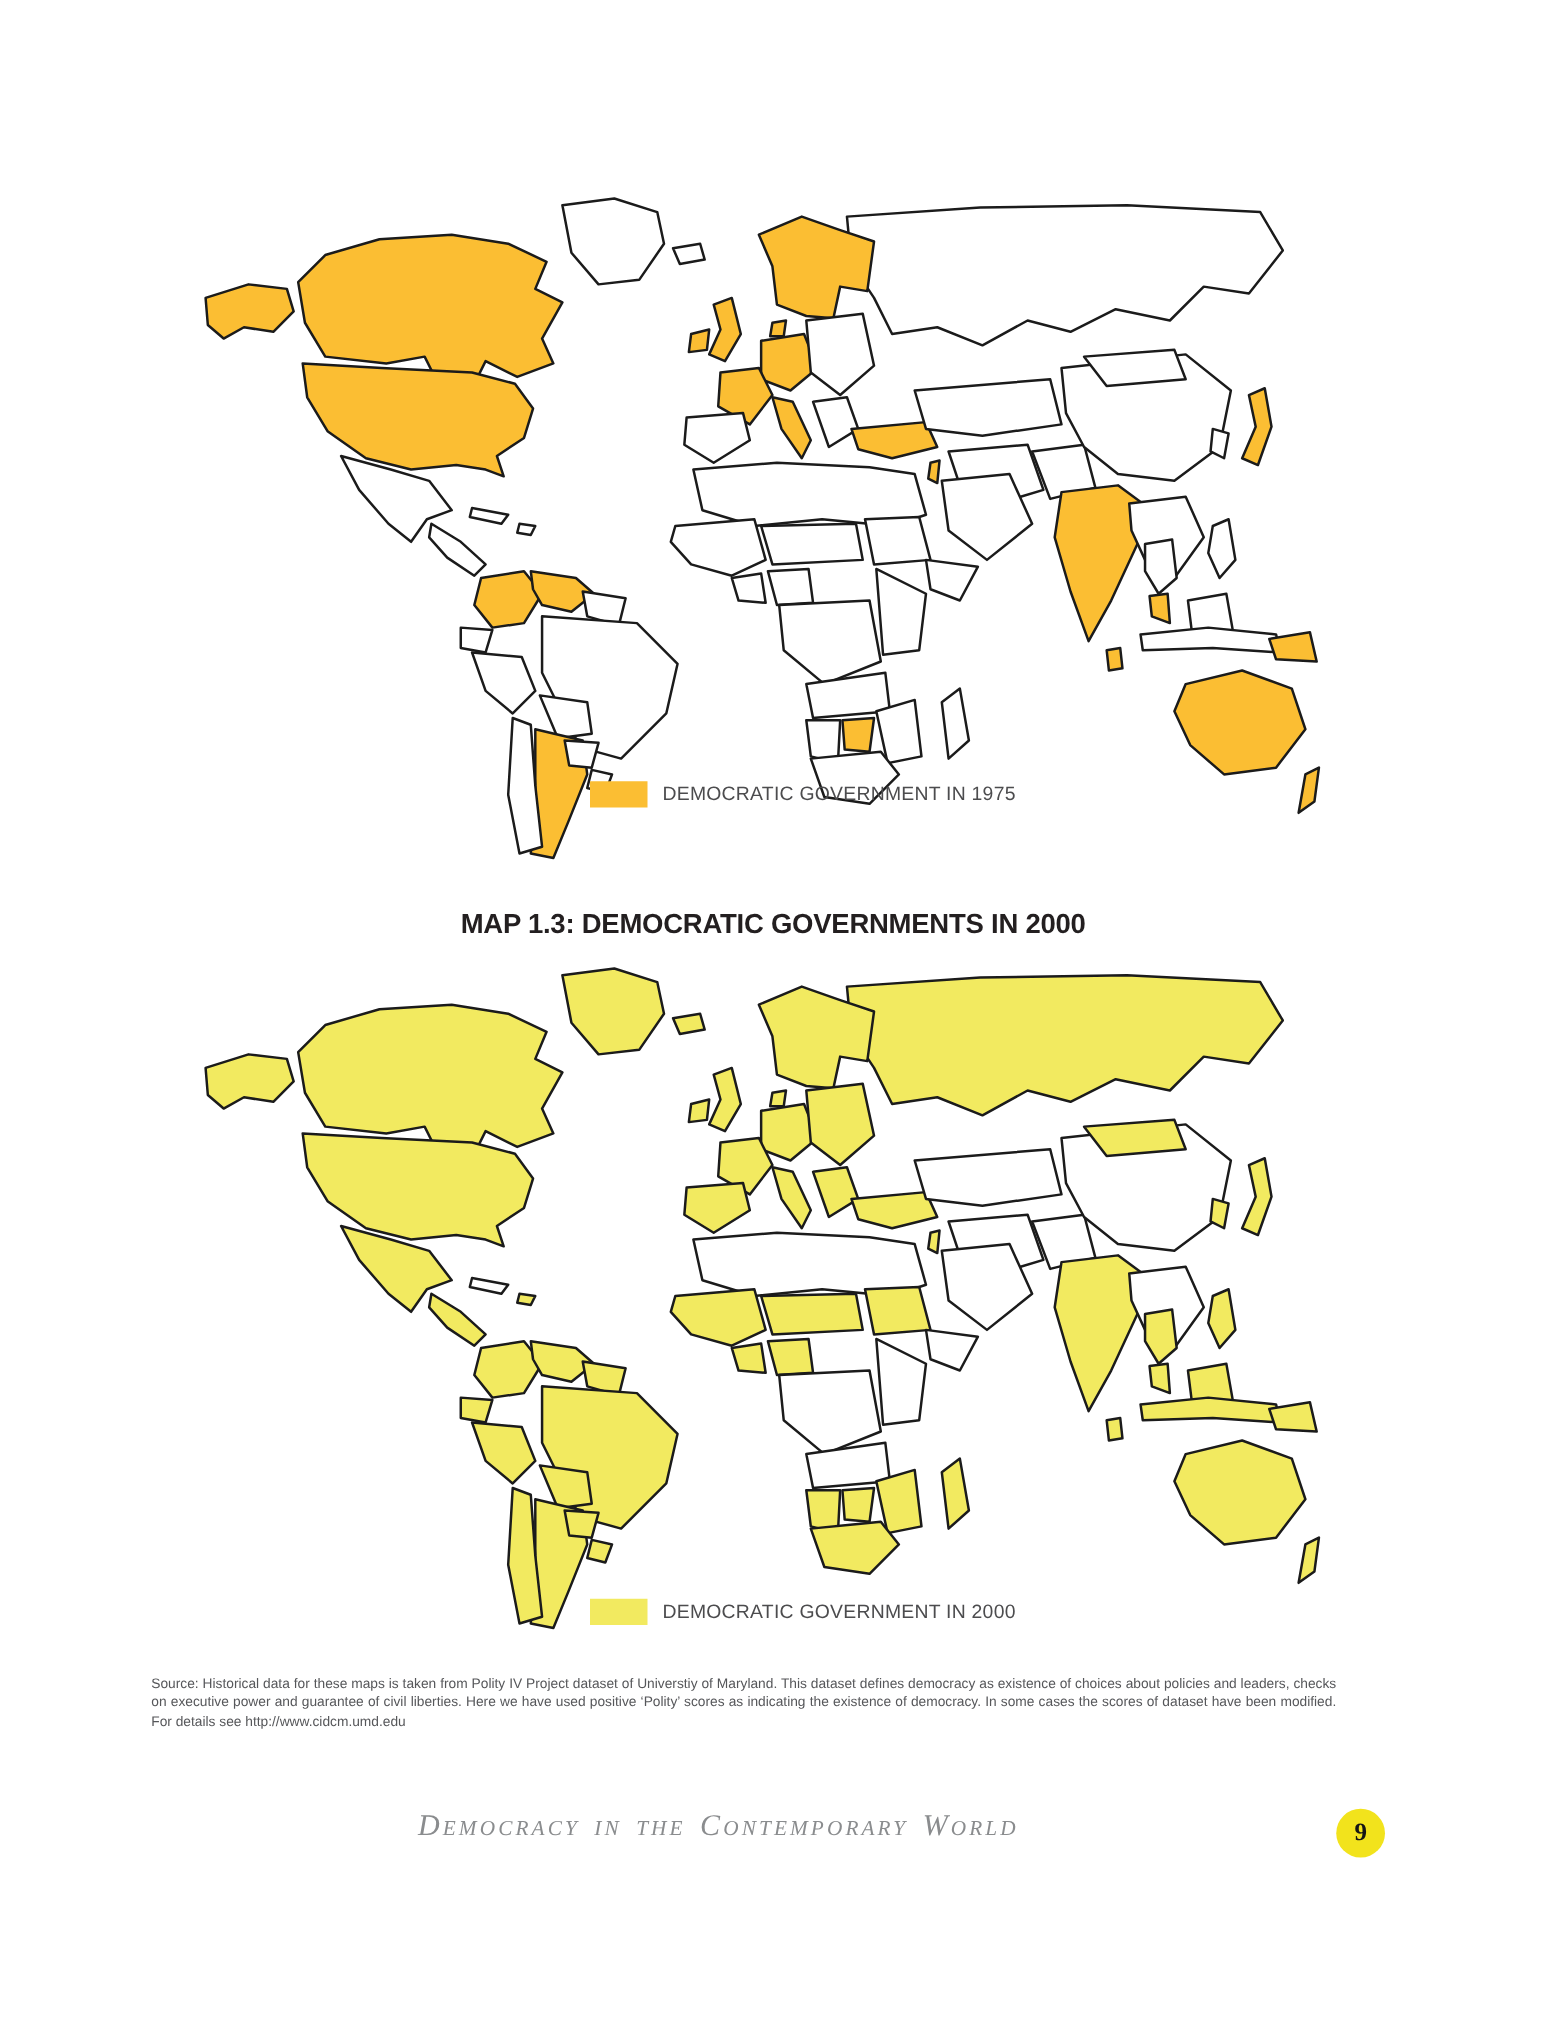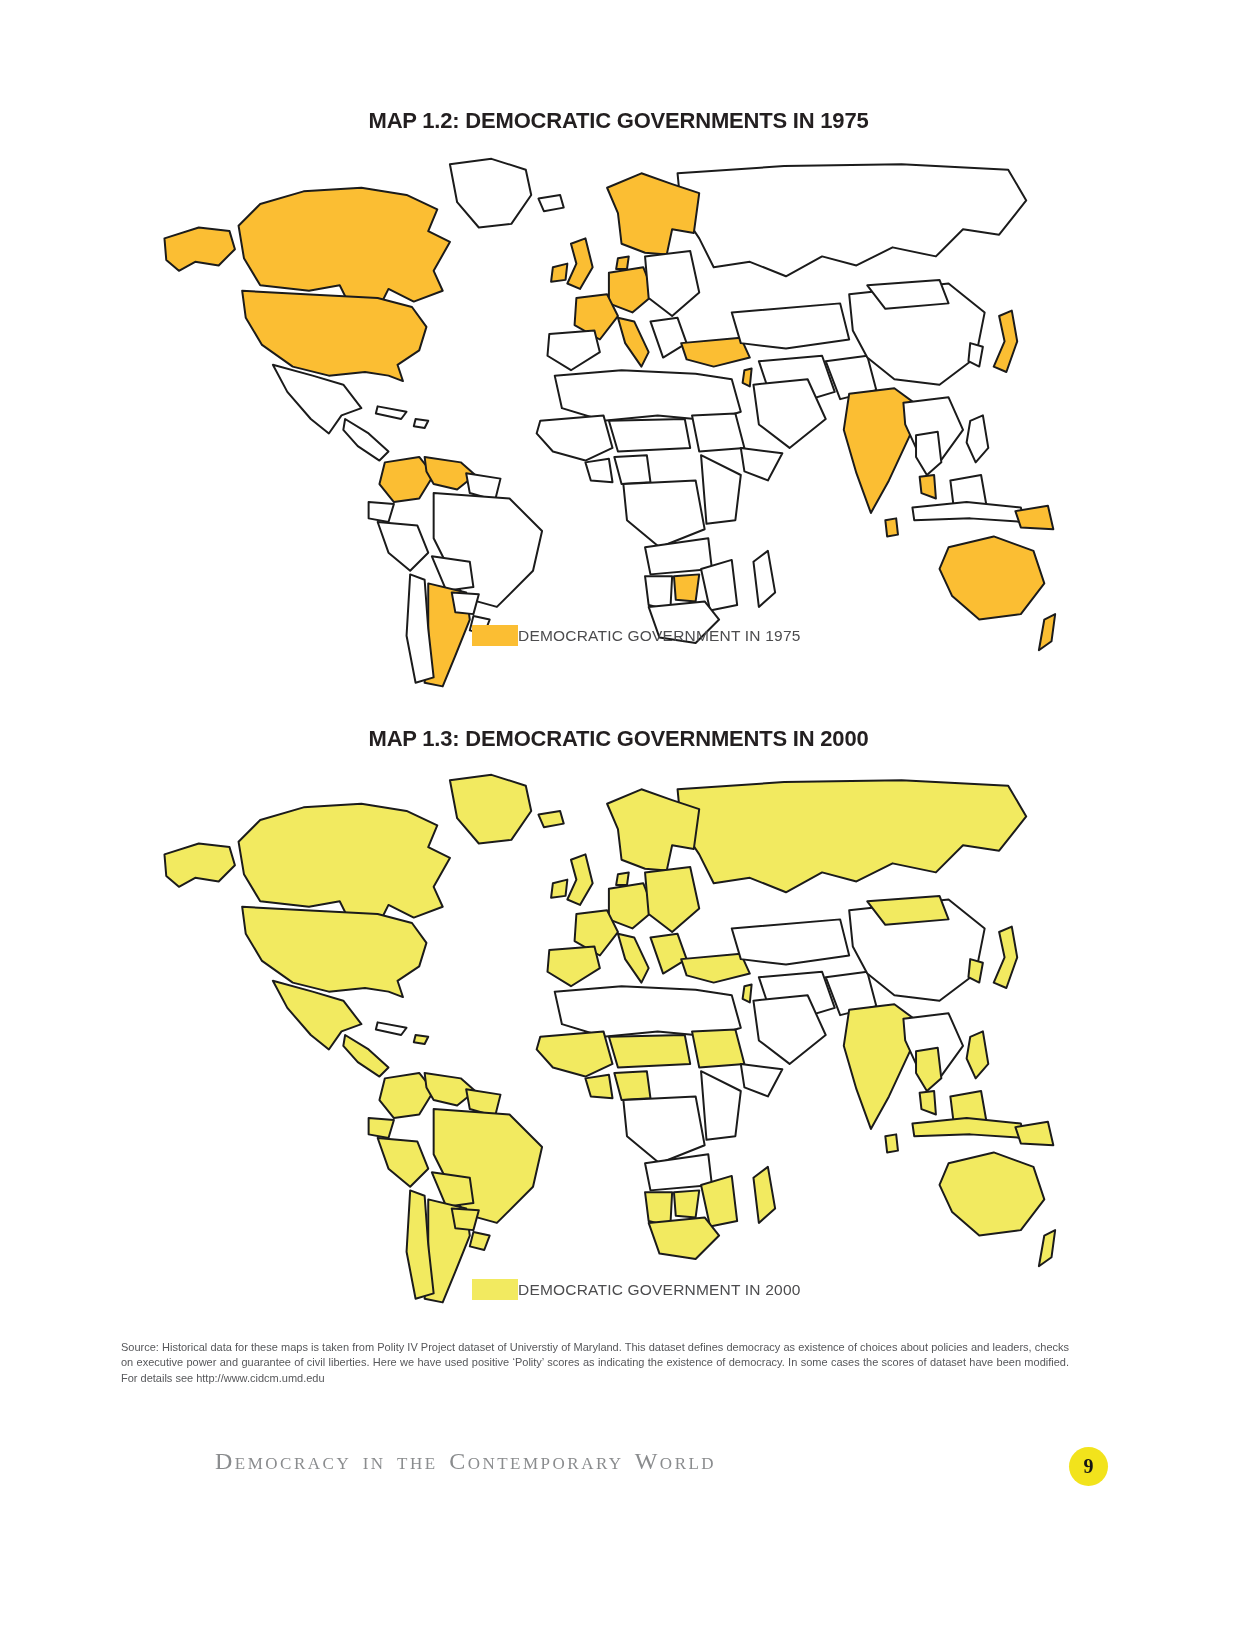--- a/index.html
+++ b/index.html
@@ -7,40 +7,39 @@
         font-family:"Liberation Sans",sans-serif;}
   .map-title{position:absolute;left:0;right:0;margin:0;text-align:center;
              font-family:"Liberation Sans",sans-serif;font-weight:bold;font-size:22px;
              letter-spacing:-0.2px;color:#231f20;}
   #title-1975{top:108px;}
   #title-2000{top:726px;}
   .map-container{position:absolute;left:110px;width:996px;height:542px;}
   #map-1975{top:148px;}
   #map-2000{top:764px;}
   .map-container svg{width:100%;height:100%;display:block;}
-  .legend{position:absolute;display:flex;align-items:center;gap:0;}
+  .legend{position:absolute;display:flex;align-items:center;gap:12px;}
   #legend-1975{left:472px;top:625px;}
   #legend-2000{left:472px;top:1263px;margin-top:16px;}
   .legend-swatch{width:46px;height:21px;display:inline-block;}
   .legend-label{font-size:15.5px;color:#4c4c4e;letter-spacing:0.2px;white-space:nowrap;}
   .source-note{position:absolute;left:121px;top:1340px;width:948px;margin:0;
                font-size:11px;line-height:1.40;color:#56575a;text-align:justify;}
-  .footer-title{position:absolute;left:215px;top:1448px;width:600px;text-align:left;
+  .footer-title{position:absolute;left:215px;top:1448px;width:600px;text-align:right;
                 font-family:"Liberation Serif",serif;font-variant:small-caps;
-                font-size:24px;letter-spacing:2.5px;word-spacing:3px;color:#8a8c8e;}
+                font-size:24px;letter-spacing:2.5px;word-spacing:3px;color:#8a8c8e;font-style:italic;}
   .page-badge{position:absolute;left:1069px;top:1447px;width:39px;height:39px;border-radius:50%;
               display:flex;align-items:center;justify-content:center;
               font-family:"Liberation Serif",serif;font-weight:bold;font-size:20px;color:#151515;}
 </style>
 </head>
 <body>
 
 <div class="page">
 
-  <h2 class="map-title" id="title-1975">MAP 1.2: DEMOCRATIC GOVERNMENTS IN 1975</h2>
   <div class="map-container" id="map-1975">
       <svg viewBox="0 0 1010 600" preserveAspectRatio="xMidYMid meet">
         <path d="M582,28 L700,20 L830,18 L948,24 L968,58 L938,96 L898,90 L868,120 L820,110 L780,130 L742,120 L702,142 L662,126 L622,132 L606,100 L586,70 Z" fill="#ffffff" stroke="#1b1b1b" stroke-width="2.2" stroke-linejoin="round"></path>
         <path d="M96,86 L120,62 L168,48 L232,44 L282,52 L316,68 L306,92 L330,104 L312,136 L322,158 L290,170 L262,156 L252,176 L218,172 L208,152 L174,158 L120,152 L102,122 Z" fill="#fbbe33" stroke="#1b1b1b" stroke-width="2.2" stroke-linejoin="round"></path>
         <path d="M14,100 L52,88 L86,92 L92,112 L74,130 L48,126 L30,136 L16,124 Z" fill="#fbbe33" stroke="#1b1b1b" stroke-width="2.2" stroke-linejoin="round"></path>
         <path d="M330,18 L376,12 L414,24 L420,52 L398,84 L362,88 L338,60 Z" fill="#ffffff" stroke="#1b1b1b" stroke-width="2.2" stroke-linejoin="round"></path>
         <path d="M100,158 L170,162 L250,166 L288,176 L304,198 L296,224 L272,240 L278,258 L262,252 L236,248 L196,252 L156,242 L122,218 L104,188 Z" fill="#fbbe33" stroke="#1b1b1b" stroke-width="2.2" stroke-linejoin="round"></path>
         <path d="M134,240 L178,252 L212,262 L232,288 L210,296 L196,316 L176,300 L150,270 Z" fill="#ffffff" stroke="#1b1b1b" stroke-width="2.2" stroke-linejoin="round"></path>
         <path d="M214,300 L240,316 L262,336 L252,346 L228,330 L212,312 Z" fill="#ffffff" stroke="#1b1b1b" stroke-width="2.2" stroke-linejoin="round"></path>
         <path d="M250,286 L282,292 L276,300 L248,294 Z" fill="#ffffff" stroke="#1b1b1b" stroke-width="2.2" stroke-linejoin="round"></path>

